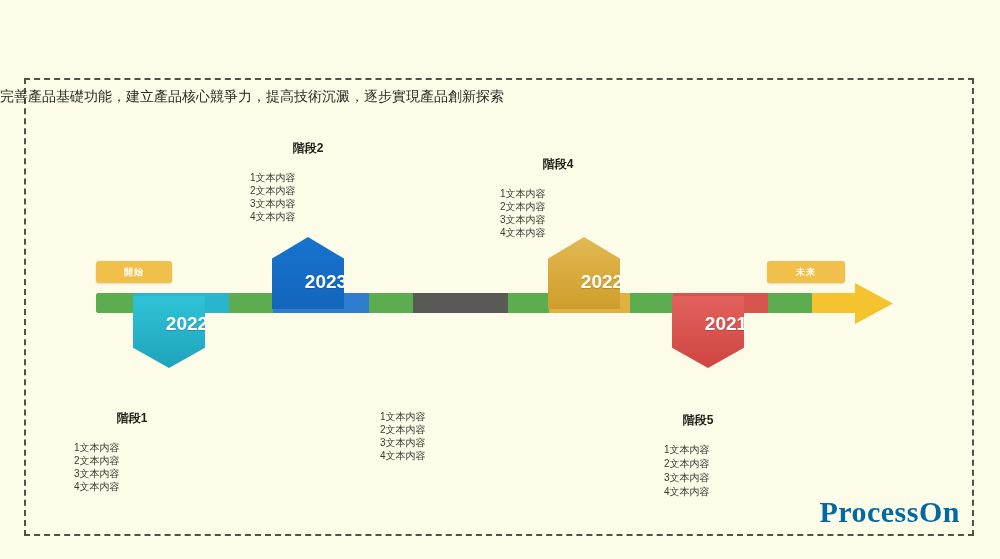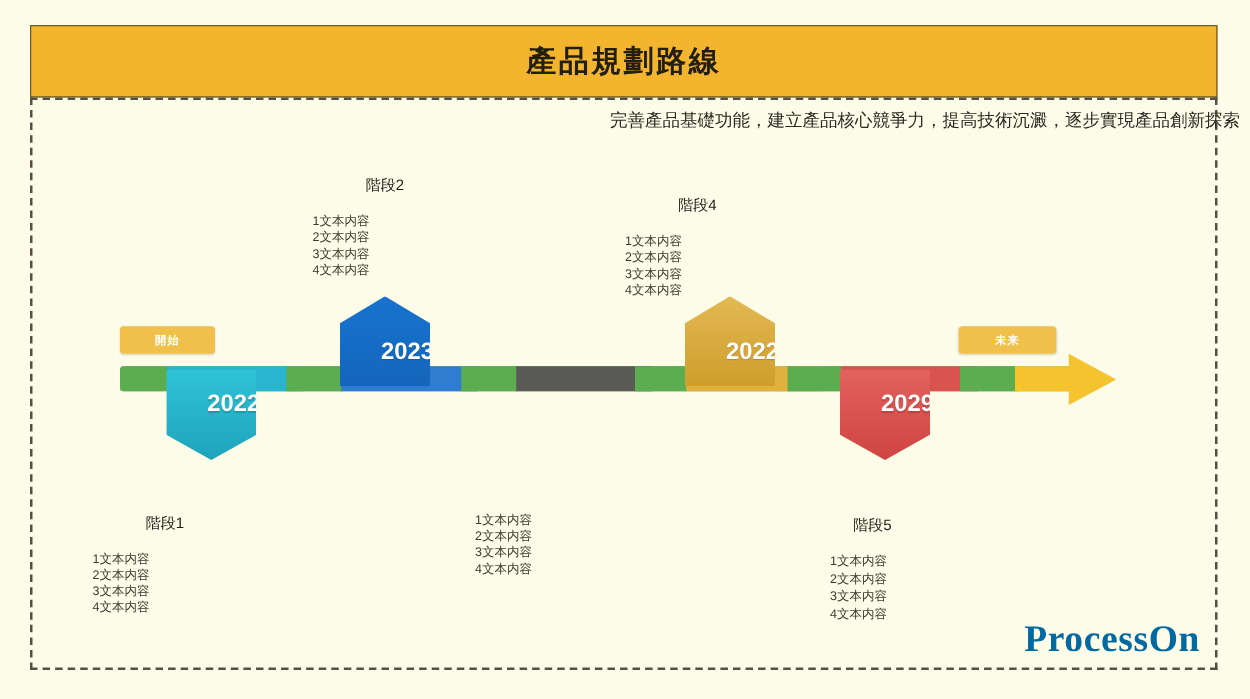--- a/index.html
+++ b/index.html
@@ -53,21 +53,21 @@
     font-weight: bold;
     color: #231f10;
     letter-spacing: 2px;
   }
 
   #subtitle {
     position: absolute;
     left: 0;
     top: 88px;
     width: 992px;
-    text-align: right;
+    text-align: left;
     font-size: 14px;
     color: #2a2a24;
   }
 
   
   #timeline {
     position: absolute;
     left: 0;
     top: 0;
     width: 1000px;
@@ -121,21 +121,21 @@
     box-sizing: border-box;
   }
 
   
   .stage-block {
     position: absolute;
     width: 180px;
   }
   .stage-title {
     font-size: 12px;
-    font-weight: normal;
+    font-weight: bold;
     color: #1d1d16;
     text-align: center;
     margin-bottom: 14px;
   }
   .stage-items {
     font-size: 10px;
     line-height: 13px;
     color: #3a3a30;
     padding-left: 32px;
   }
@@ -151,23 +151,20 @@
     font-weight: bold;
     color: #0369a1;
     letter-spacing: 0.5px;
   }
 </style>
 </head>
 <body>
 
 <div id="poster">
 
-  <div id="header-bar">
-    <div id="header-title">產品規劃路線</div>
-  </div>
 
   <div id="dashed-frame"></div>
 
   <div id="subtitle">完善產品基礎功能，建立產品核心競爭力，提高技術沉澱，逐步實現產品創新探索</div>
 
   <svg id="timeline" viewBox="0 0 1000 559" width="1000" height="559">
 
     <rect x="96" y="293" width="770" height="20" rx="3" fill="#5cad4f"></rect>
 
     <rect x="133" y="293" width="110" height="20" fill="#2ab5ce"></rect>
@@ -196,21 +193,21 @@
   <div class="pennant up" style="left:272px; background:linear-gradient(180deg,#1773ce,#1466bb);">
     <span>2023</span>
   </div>
 
 
   <div class="pennant up" style="left:548px; background:linear-gradient(180deg,#e2b952,#cf9d2c);">
     <span>2022</span>
   </div>
 
   <div class="pennant down" style="left:672px; background:linear-gradient(180deg,#e2625e,#cf4440);">
-    <span>2029</span>
+    <span>2021</span>
   </div>
 
   <div class="stage-block" style="left:218px; top:140px;">
     <div class="stage-title">階段2</div>
     <div class="stage-items">
       <div class="stage-item">1文本内容</div>
       <div class="stage-item">2文本内容</div>
       <div class="stage-item">3文本内容</div>
       <div class="stage-item">4文本内容</div>
     </div>

